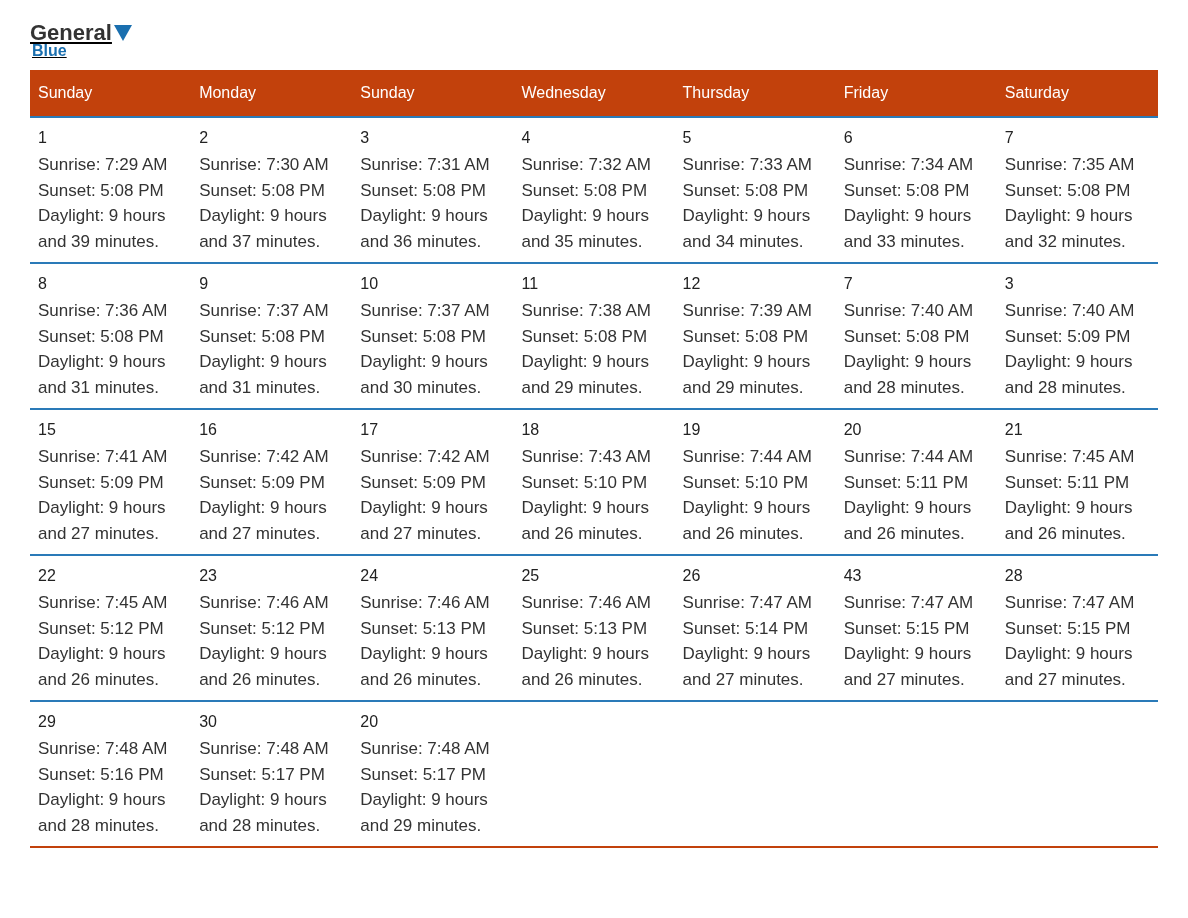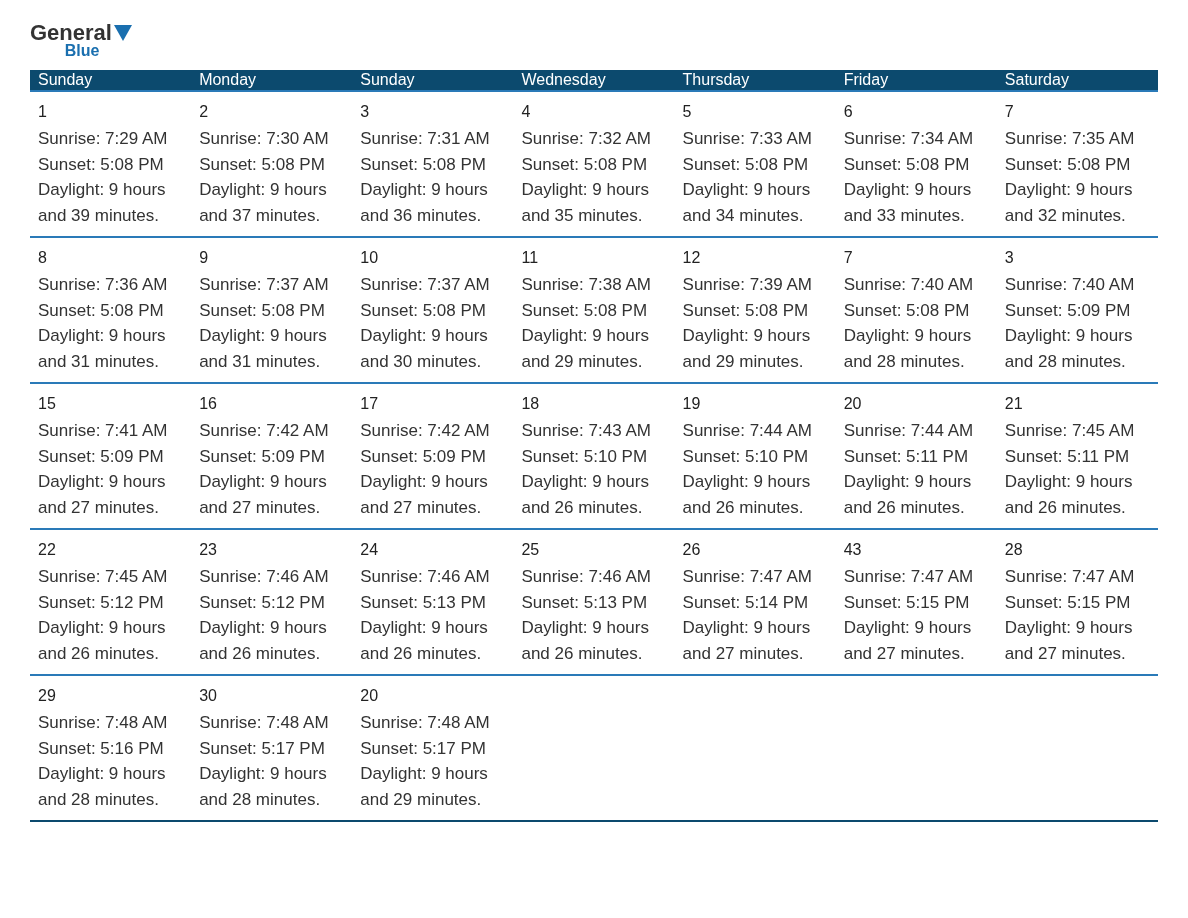--- a/index.html
+++ b/index.html
@@ -12,21 +12,22 @@
     }
     .header {
       display: flex;
       justify-content: space-between;
       align-items: flex-start;
       margin-bottom: 10px;
     }
     .logo {
       display: flex;
       flex-direction: column;
-      align-items: center;
+      align-items: flex-start;
+      text-decoration: underline;
     }
     .logo-text {
       font-size: 22px;
       font-weight: bold;
       color: #333;
     }
     .logo-top-row {
       display: flex;
       align-items: center;
     }
@@ -51,23 +52,23 @@
       color: #444;
       margin-top: 4px;
     }
     table {
       width: 100%;
       border-collapse: collapse;
       margin-top: 10px;
       font-size: 13px;
     }
     thead tr th {
-      background-color: #0c4a6e;
+      background-color: #c2410c;
       color: #fff;
-      padding: 1px 8px;
+      padding: 14px 8px;
       text-align: left;
       font-size: 16px;
       font-weight: normal;
       border: none;
     }
     tbody tr td {
       vertical-align: top;
       padding: 8px 8px;
       border-top: 2px solid #2a7ab8;
       border-bottom: none;
@@ -84,21 +85,21 @@
       margin-bottom: 2px;
     }
     .day-info {
       font-size: 17px;
       color: #333;
     }
     tbody tr {
       height: 100px;
     }
     tbody tr:last-child td {
-      border-bottom: 2px solid #0c4a6e;
+      border-bottom: 2px solid #c2410c;
       margin-left: 48px;
     }
   </style>
 </head>
 <body>
 
 <div class="header">
   <div class="logo">
     <div class="logo-top-row">
       <span class="logo-text">General</span>

